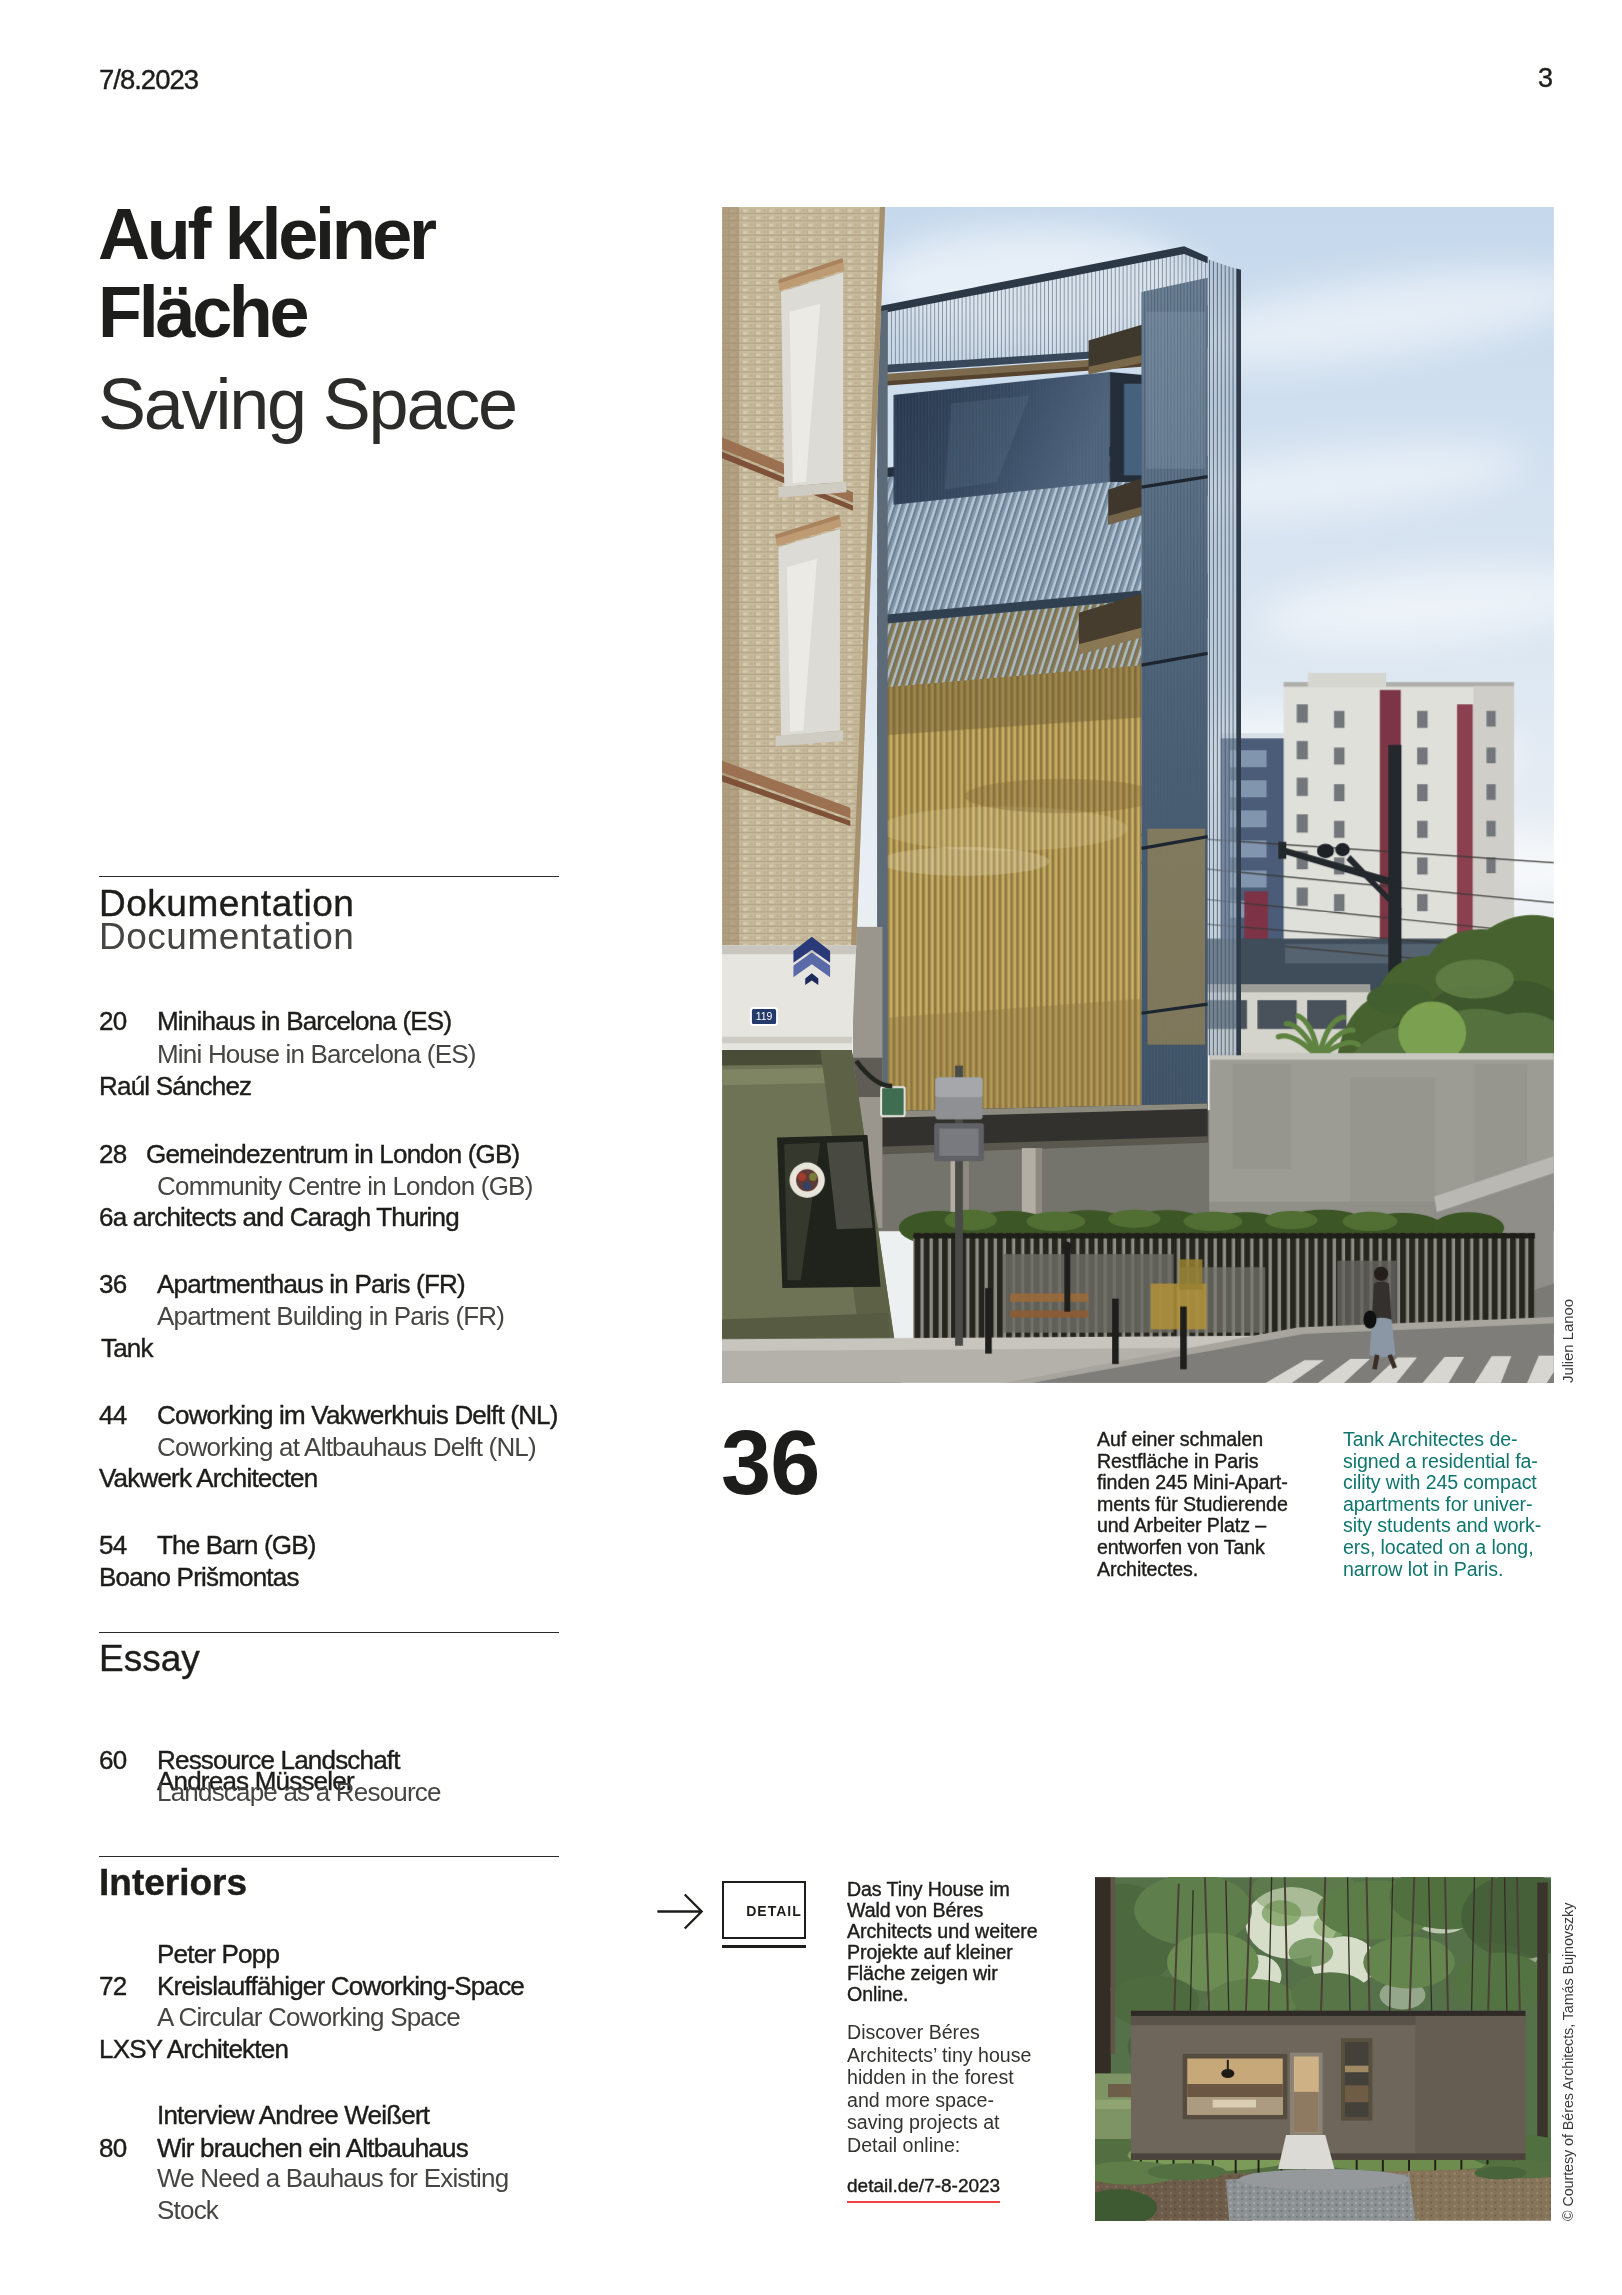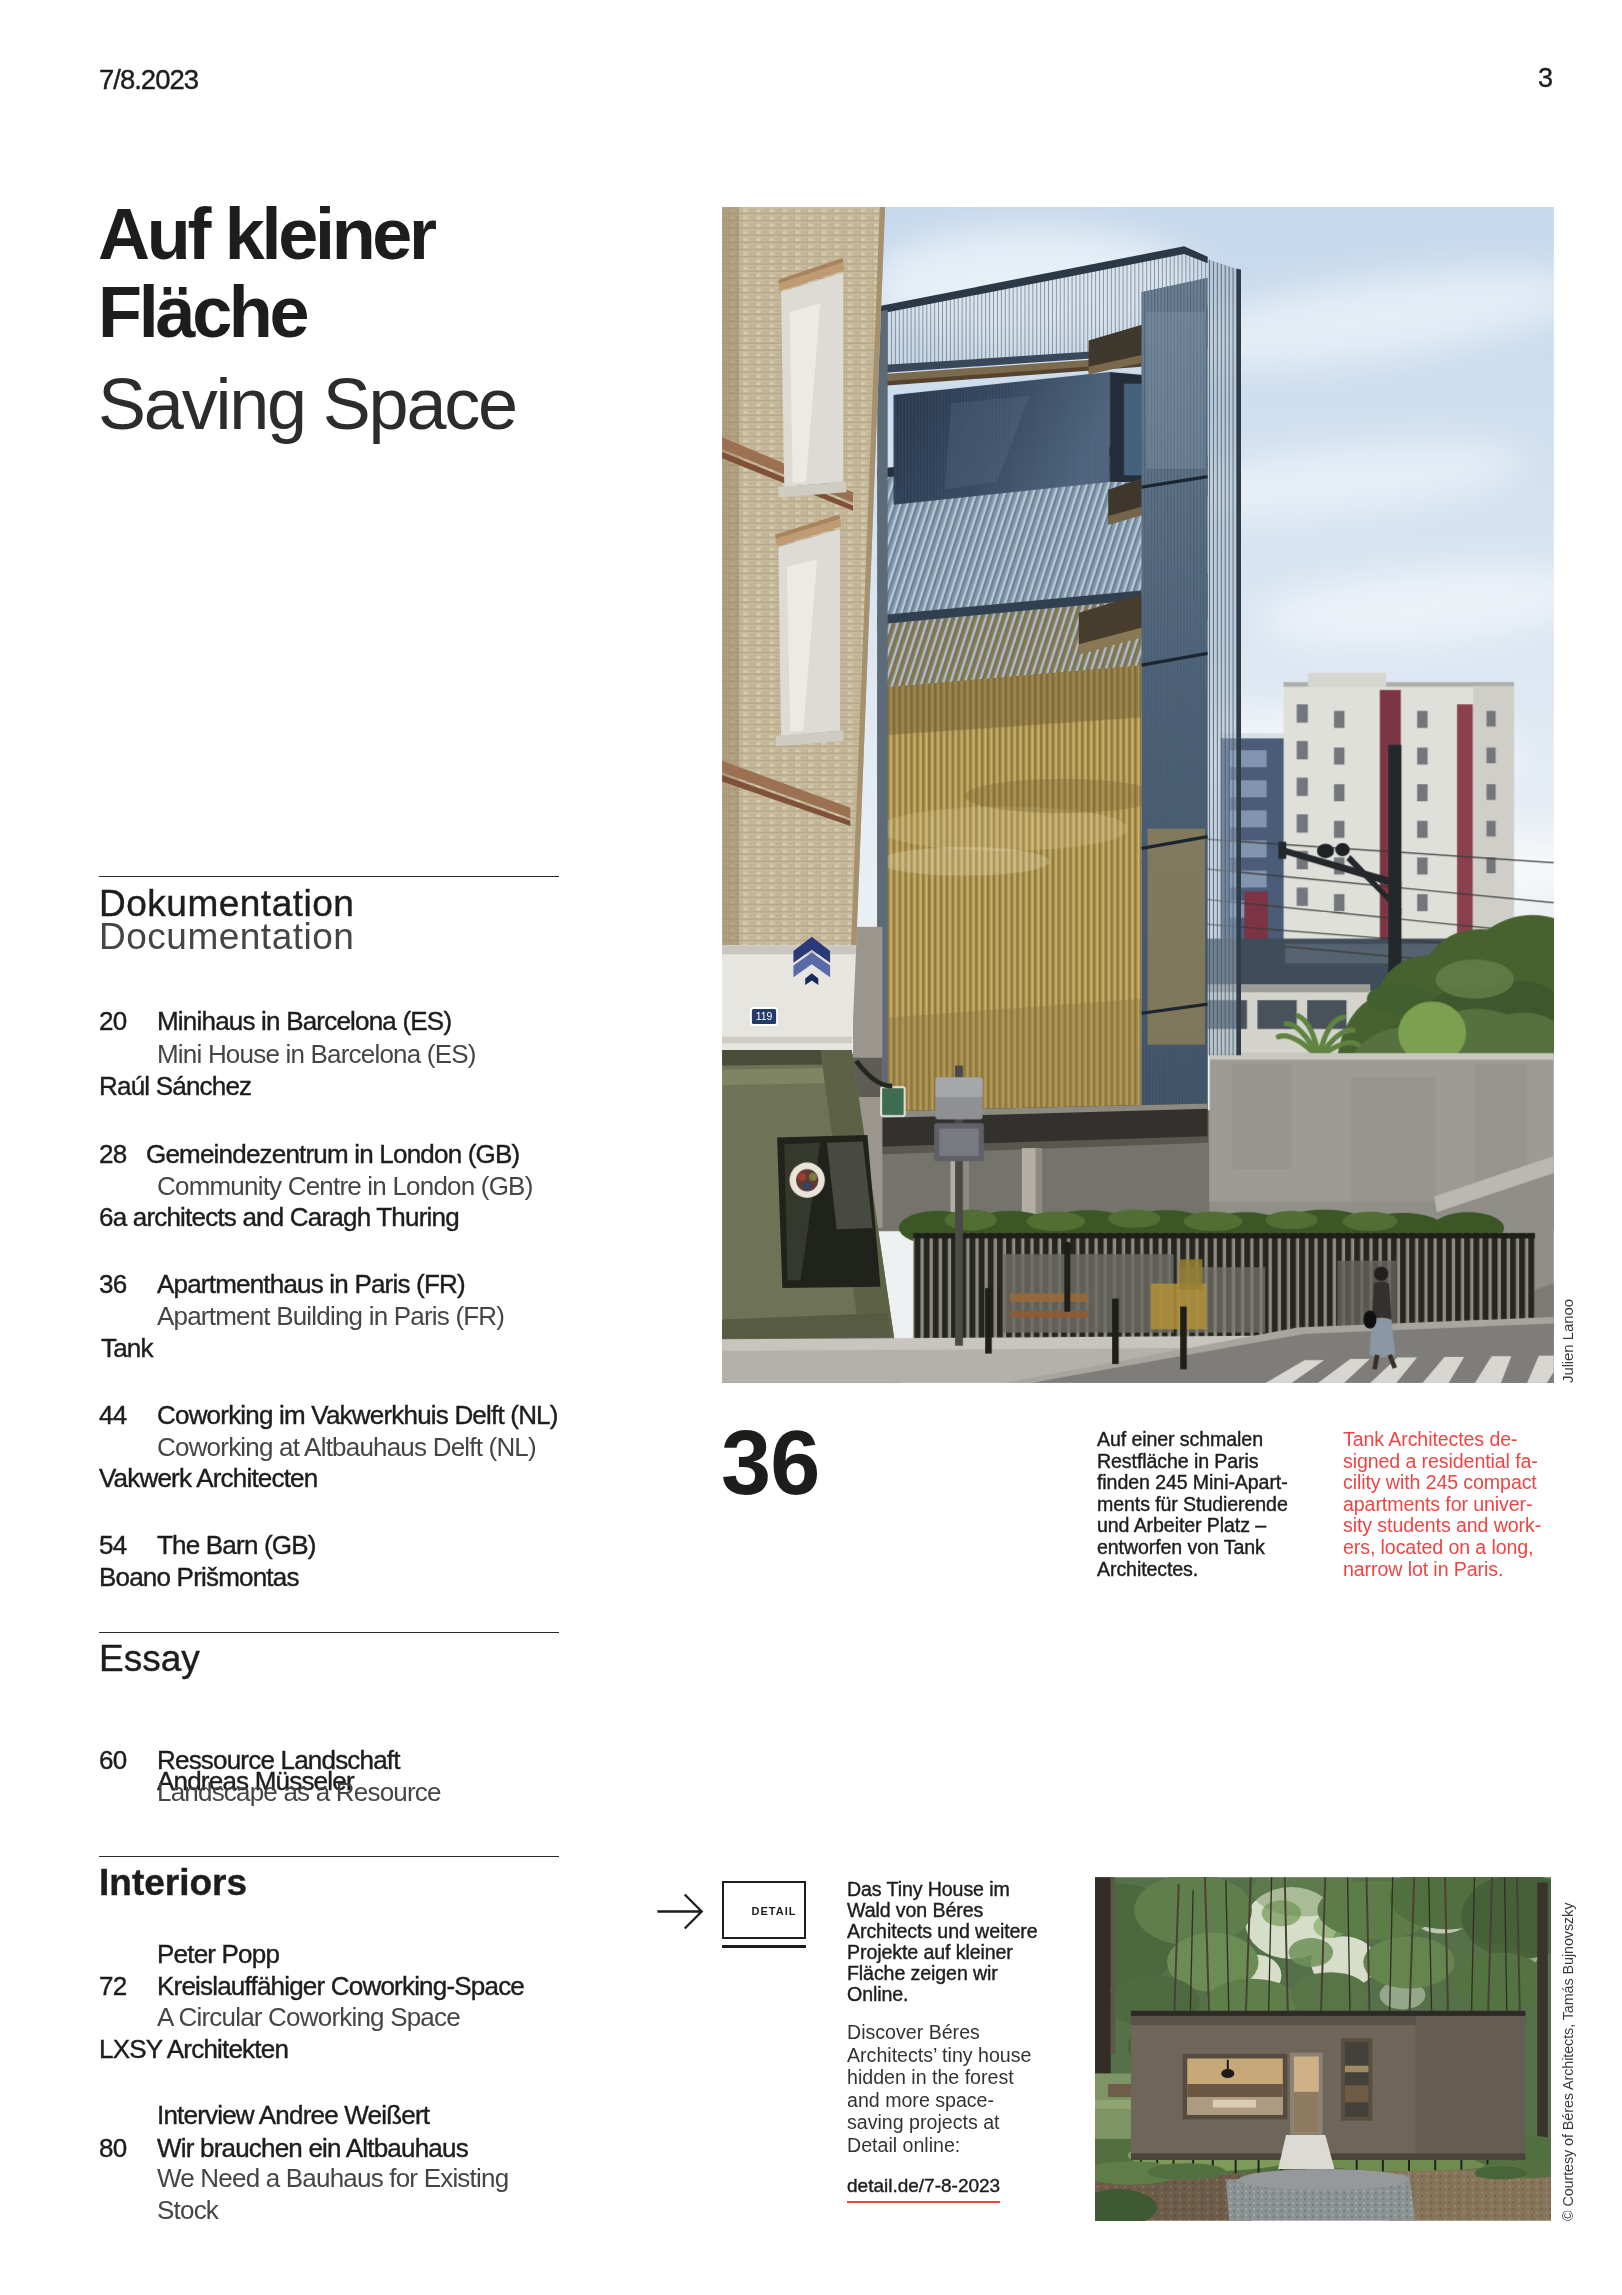--- a/index.html
+++ b/index.html
@@ -73,30 +73,30 @@
 <div class="abs b t40" style="left:157px;top:2102px;">Interview Andree Weißert</div>
 <div class="abs b t40" style="left:99px;top:2135px;">80</div>
 <div class="abs b t40" style="left:157px;top:2135px;">Wir brauchen ein Altbauhaus</div>
 <div class="abs g t40" style="left:157px;top:2165px;">We Need a Bauhaus for Existing</div>
 <div class="abs g t40" style="left:157px;top:2197px;">Stock</div>
 
 <div class="abs" style="left:721px;top:1418px;font-size:90px;line-height:90px;letter-spacing:-0.7px;font-weight:bold;">36</div>
 
 <div class="abs b" style="left:1097px;top:1429px;font-size:19.6px;line-height:21.6px;white-space:normal;width:262px;letter-spacing:-0.1px;">Auf einer schmalen<br>Restfläche in Paris<br>finden 245 Mini-Apart-<br>ments für Studierende<br>und Arbeiter Platz –<br>entworfen von Tank<br>Architectes.</div>
 
-<div class="abs" style="left:1343px;top:1429px;font-size:19.6px;line-height:21.6px;white-space:normal;width:255px;letter-spacing:-0.1px;color:#ef4444;">Tank Architectes de-<br>signed a residential fa-<br>cility with 245 compact<br>apartments for univer-<br>sity students and work-<br>ers, located on a long,<br>narrow lot in Paris.</div>
+<div class="abs" style="left:1343px;top:1429px;font-size:19.6px;line-height:21.6px;white-space:normal;width:255px;letter-spacing:-0.1px;color:#0f766e;">Tank Architectes de-<br>signed a residential fa-<br>cility with 245 compact<br>apartments for univer-<br>sity students and work-<br>ers, located on a long,<br>narrow lot in Paris.</div>
 
 <div class="abs" style="left:1560px;top:1383px;font-size:15px;line-height:15px;color:#3a3a3a;transform:rotate(-90deg);transform-origin:0 0;letter-spacing:-0.1px;">Julien Lanoo</div>
 
 <svg class="abs" style="left:656px;top:1890px;" width="49" height="43" viewBox="0 0 75 66">
   <path d="M2 33 H70 M44 7 L70 33 L44 59" fill="none" stroke="#1d1d1b" stroke-width="3.5"></path>
 </svg>
 
 <div class="abs" style="left:722px;top:1881px;width:84px;height:58px;border:2.6px solid #1d1d1b;box-sizing:border-box;"></div>
-<div class="abs" style="left:722px;top:1894px;width:104px;text-align:center;font-size:11px;line-height:34px;letter-spacing:1px;font-weight:bold;">DETAIL</div>
+<div class="abs" style="left:722px;top:1894px;width:104px;text-align:center;font-size:14px;line-height:34px;letter-spacing:1px;font-weight:bold;">DETAIL</div>
 <div class="abs" style="left:722px;top:1945px;width:84px;height:3.3px;background:#1d1d1b;"></div>
 
 <div class="abs b" style="left:847px;top:1879px;font-size:19.6px;line-height:21px;white-space:normal;width:262px;letter-spacing:-0.1px;">Das Tiny House im<br>Wald von Béres<br>Architects und weitere<br>Projekte auf kleiner<br>Fläche zeigen wir<br>Online.</div>
 
 <div class="abs" style="left:847px;top:2021px;font-size:19.6px;line-height:22.6px;white-space:normal;width:249px;color:#333331;">Discover Béres<br>Architects’ tiny house<br>hidden in the forest<br>and more space-<br>saving projects at<br>Detail online:</div>
 
 <div class="abs b" style="left:847px;top:2175px;font-size:19px;line-height:21px;border-bottom:2px solid #ef4444;padding-bottom:5px;">detail.de/7-8-2023</div>
 
 <div class="abs" style="left:1561px;top:2221px;font-size:14.4px;line-height:14.4px;color:#3a3a3a;transform:rotate(-90deg);transform-origin:0 0;letter-spacing:-0.1px;">© Courtesy of Béres Architects, Tamás Bujnovszky</div>
 

